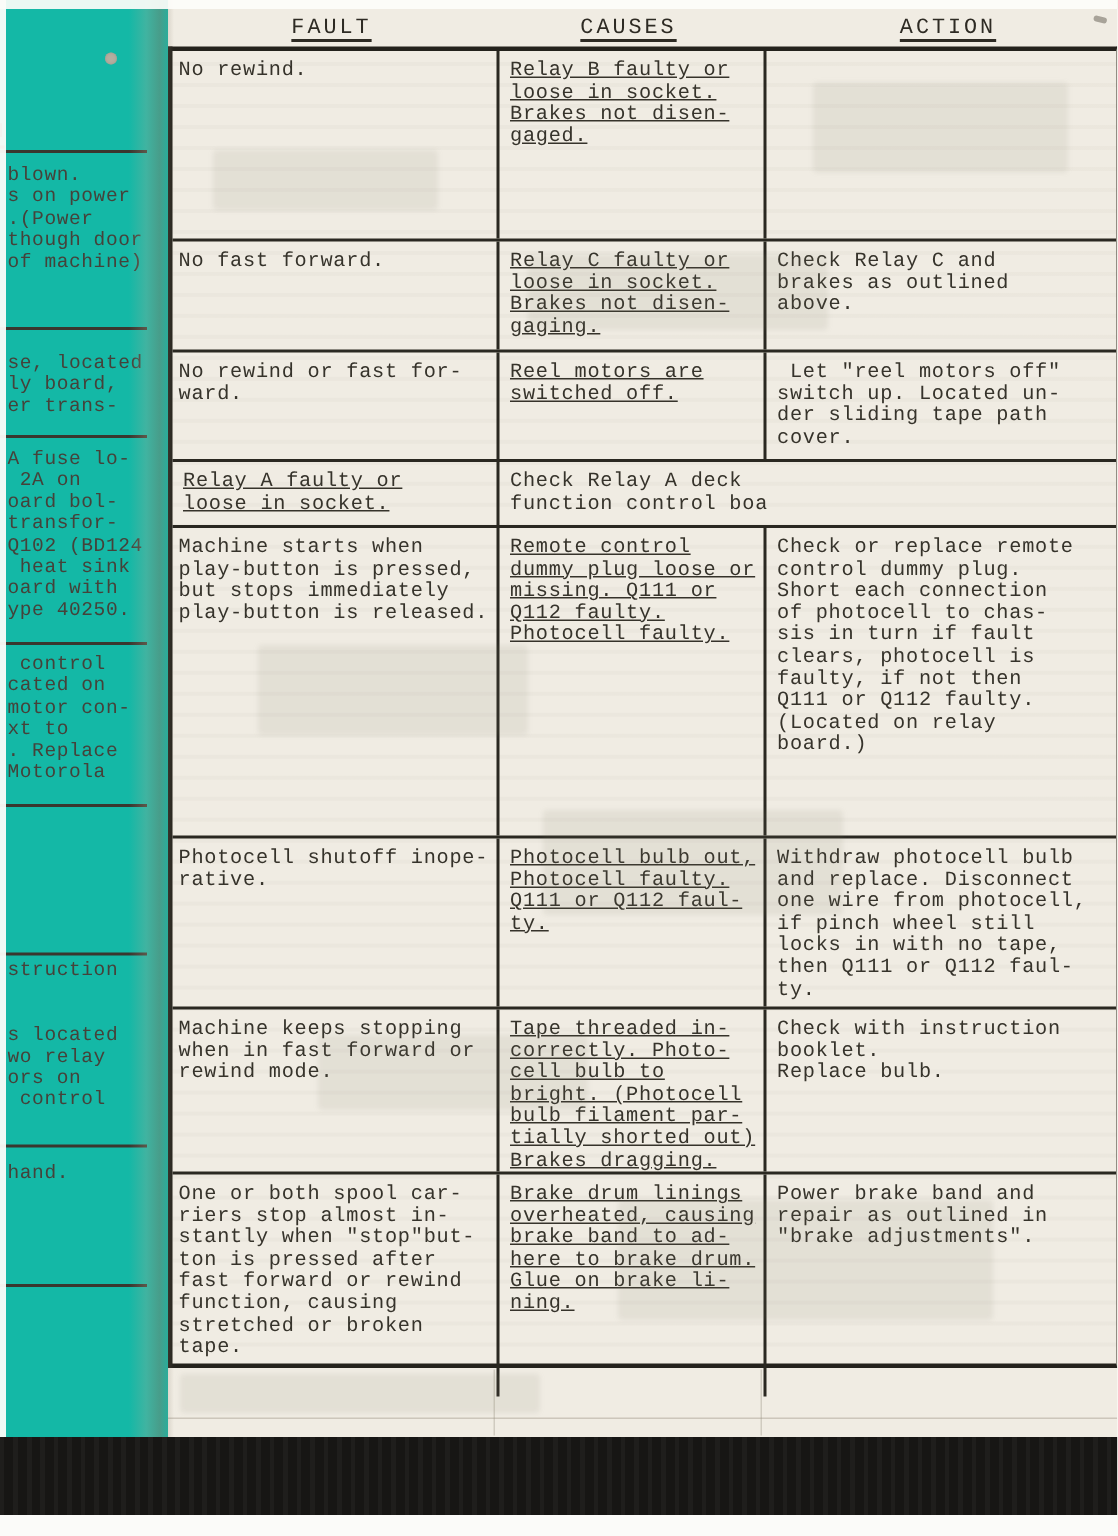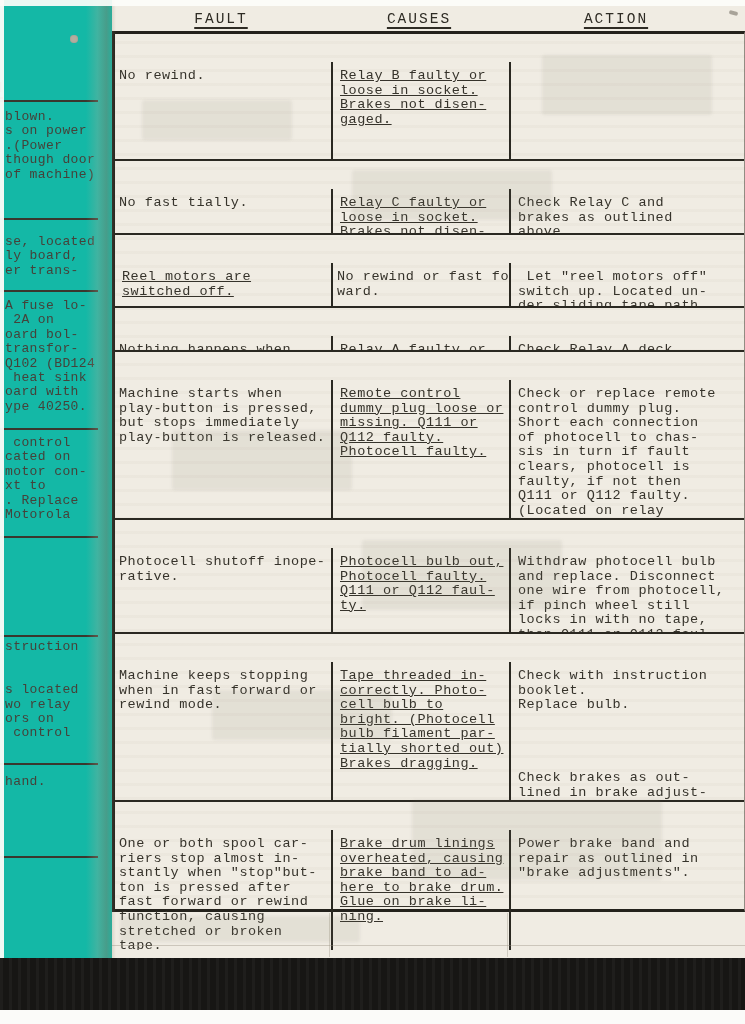--- a/index.html
+++ b/index.html
@@ -52,38 +52,38 @@
 
   
   .col-headers{position:absolute;left:0;top:11px;width:633px;height:20px;}
   .col-headers span{
     position:absolute;text-align:center;font-size:14.5px;letter-spacing:2px;
     color:#2e2b24;text-decoration:underline;text-underline-offset:4px;
     text-decoration-thickness:1.5px;
   }
   .h1{left:0;width:218px;}
   .h2{left:218px;width:178px;}
-  .h3{left:404px;width:200px;}
+  .h3{left:420px;width:200px;}
 
   
   .trouble-table{
     position:absolute;left:0;top:31px;width:633px;height:881px;
     box-sizing:border-box;
     border-top:3px solid #24221c;border-left:3px solid #24221c;
     border-bottom:3px solid #24221c;border-right:1.5px solid rgba(70,64,52,.55);
     background-image:repeating-linear-gradient(0deg,
       rgba(0,0,0,0) 0 11px, rgba(128,120,102,0.045) 11px 14px);
   }
   .trow{display:grid;grid-template-columns:218px 178px 1fr;box-sizing:border-box;
         border-bottom:2px solid #2a2821;}
   .trow:last-child{border-bottom:none;}
   .cell{
     box-sizing:border-box;white-space:pre;overflow:hidden;
     font-size:13.5px;line-height:14.6px;letter-spacing:.5px;
-    padding-top:7px;color:#36332b;margin-top:28px;
+    padding-top:7px;color:#36332b;
   }
   .c1{padding-left:4px;border-right:2px solid #2a2821;}
   .c2{padding-left:7px;border-right:2px solid #2a2821;text-decoration:underline;}
   .c3{padding-left:7px;}
 
   
   .smudge{position:absolute;background:rgba(120,113,97,.10);filter:blur(1.6px);border-radius:3px;}
   .ghost-hline{position:absolute;left:0;top:945px;width:633px;height:1px;background:rgba(150,143,127,.4);}
   .ghost-v{position:absolute;top:913px;width:1px;height:44px;background:rgba(150,143,127,.35);}
   .speck-tr{position:absolute;left:729px;top:11px;width:9px;height:4px;border-radius:2px;
@@ -147,48 +147,46 @@
 
     <div class="trouble-table">
       <div class="trow" style="height:127px">
         <div class="cell c1">No rewind.</div>
         <div class="cell c2">Relay B faulty or
 loose in socket.
 Brakes not disen-
 gaged.</div>
       </div>
       <div class="trow" style="height:74px">
-        <div class="cell c1">No fast tially.</div>
+        <div class="cell c1">No fast forward.</div>
         <div class="cell c2">Relay C faulty or
 loose in socket.
 Brakes not disen-
 gaging.</div>
         <div class="cell c3">Check Relay C and
 brakes as outlined
 above.</div>
       </div>
       <div class="trow" style="height:73px">
+        <div class="cell c1">No rewind or fast for-
+ward.</div>
         <div class="cell c2">Reel motors are
 switched off.</div>
-        <div class="cell c1">No rewind or fast for-
-ward.</div>
         <div class="cell c3"> Let "reel motors off"
 switch up. Located un-
 der sliding tape path
 cover.</div>
       </div>
       <div class="trow" style="height:44px">
-        <div class="cell c1">Nothing happens when
-playbutton is pressed.</div>
         <div class="cell c2">Relay A faulty or
 loose in socket.</div>
         <div class="cell c3">Check Relay A deck
 function control board.</div>
       </div>
-      <div class="trow" style="height:168px">
+      <div class="trow" style="height:207px">
         <div class="cell c1">Machine starts when
 play-button is pressed,
 but stops immediately
 play-button is released.</div>
         <div class="cell c2">Remote control
 dummy plug loose or
 missing. Q111 or
 Q112 faulty.
 Photocell faulty.</div>
         <div class="cell c3">Check or replace remote
@@ -210,21 +208,21 @@
 Q111 or Q112 faul-
 ty.</div>
         <div class="cell c3">Withdraw photocell bulb
 and replace. Disconnect
 one wire from photocell,
 if pinch wheel still
 locks in with no tape,
 then Q111 or Q112 faul-
 ty.</div>
       </div>
-      <div class="trow" style="height:168px">
+      <div class="trow" style="height:110px">
         <div class="cell c1">Machine keeps stopping
 when in fast forward or
 rewind mode.</div>
         <div class="cell c2">Tape threaded in-
 correctly. Photo-
 cell bulb to
 bright. (Photocell
 bulb filament par-
 tially shorted out)
 Brakes dragging.</div>

